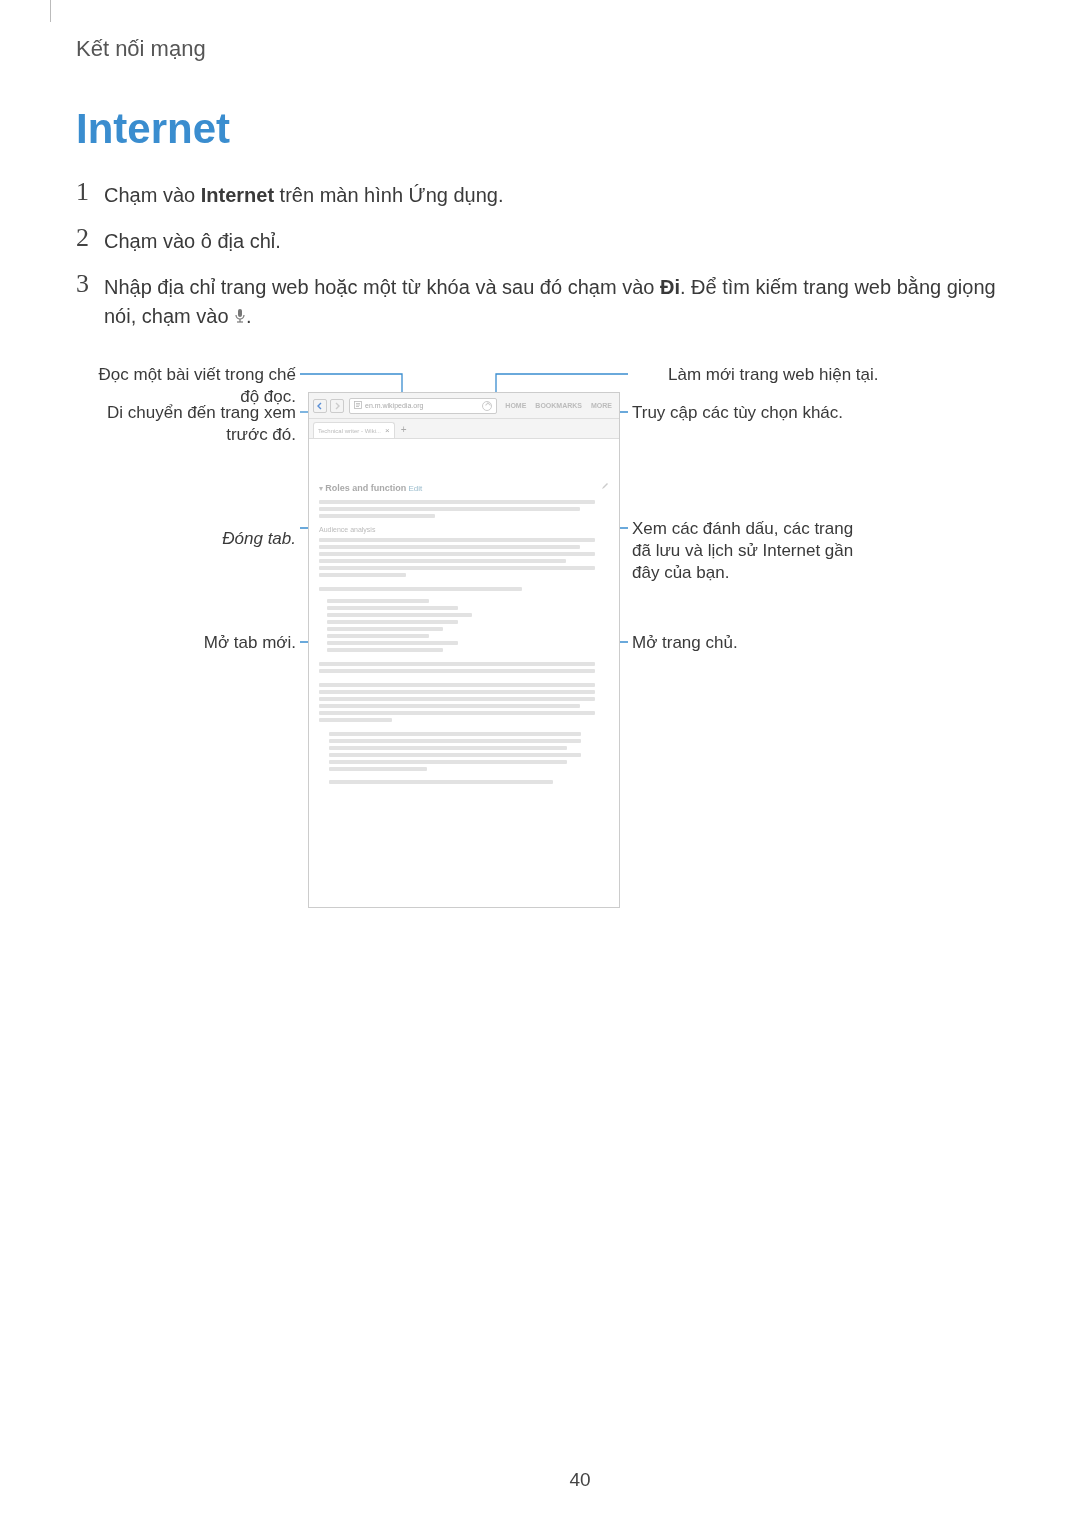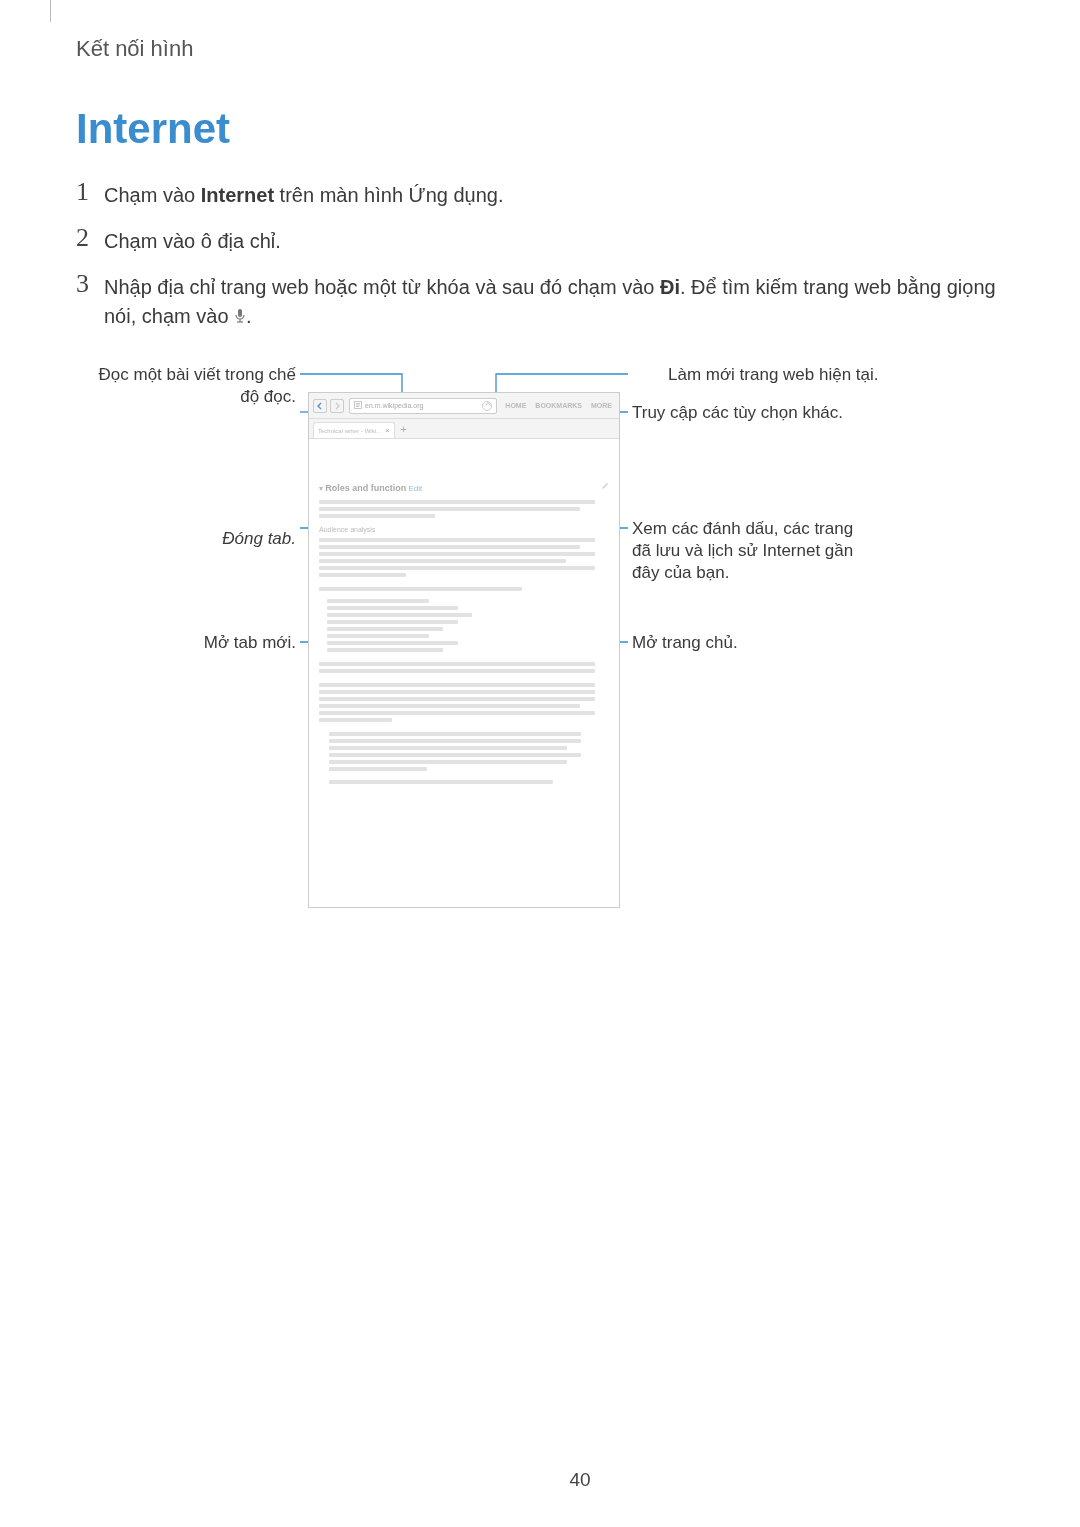--- a/index.html
+++ b/index.html
@@ -207,21 +207,21 @@
     font-size: 19px;
     color: #444;
     margin-left: 40px;
   }
 </style>
 </head>
 <body>
 
 <div class="tab-marker"></div>
 
-<div class="breadcrumb">Kết nối hình</div>
+<div class="breadcrumb">Kết nối mạng</div>
 
 <h1 class="title">Internet</h1>
 
 <div class="steps">
   <div class="step-row">
     <div class="step-num">1</div>
     <div class="step-text">
       <span>Chạm vào </span><b>Internet</b><span> trên màn hình Ứng dụng.</span>
     </div>
   </div>
@@ -238,20 +238,21 @@
             <line x1="6" y1="11" x2="6" y2="14" stroke="#777" stroke-width="1.2"></line>
             <line x1="3" y1="14" x2="9" y2="14" stroke="#777" stroke-width="1.2"></line>
           </svg></span><span>.</span>
     </div>
   </div>
 </div>
 
 <div class="diagram-area">
 
   <div class="label left l1">Đọc một bài viết trong chế độ đọc.</div>
+  <div class="label left l2">Di chuyển đến trang xem trước đó.</div>
   <div class="label left l3">Đóng tab.</div>
   <div class="label left l4">Mở tab mới.</div>
 
   <div class="label right r1">Làm mới trang web hiện tại.</div>
   <div class="label right r2">Truy cập các tùy chọn khác.</div>
   <div class="label right r3">Xem các đánh dấu, các trang đã lưu và lịch sử Internet gần đây của bạn.</div>
   <div class="label right r4">Mở trang chủ.</div>
 
   <svg class="callouts">
     <g stroke="#3a8dcf" stroke-width="1.3" fill="none">

